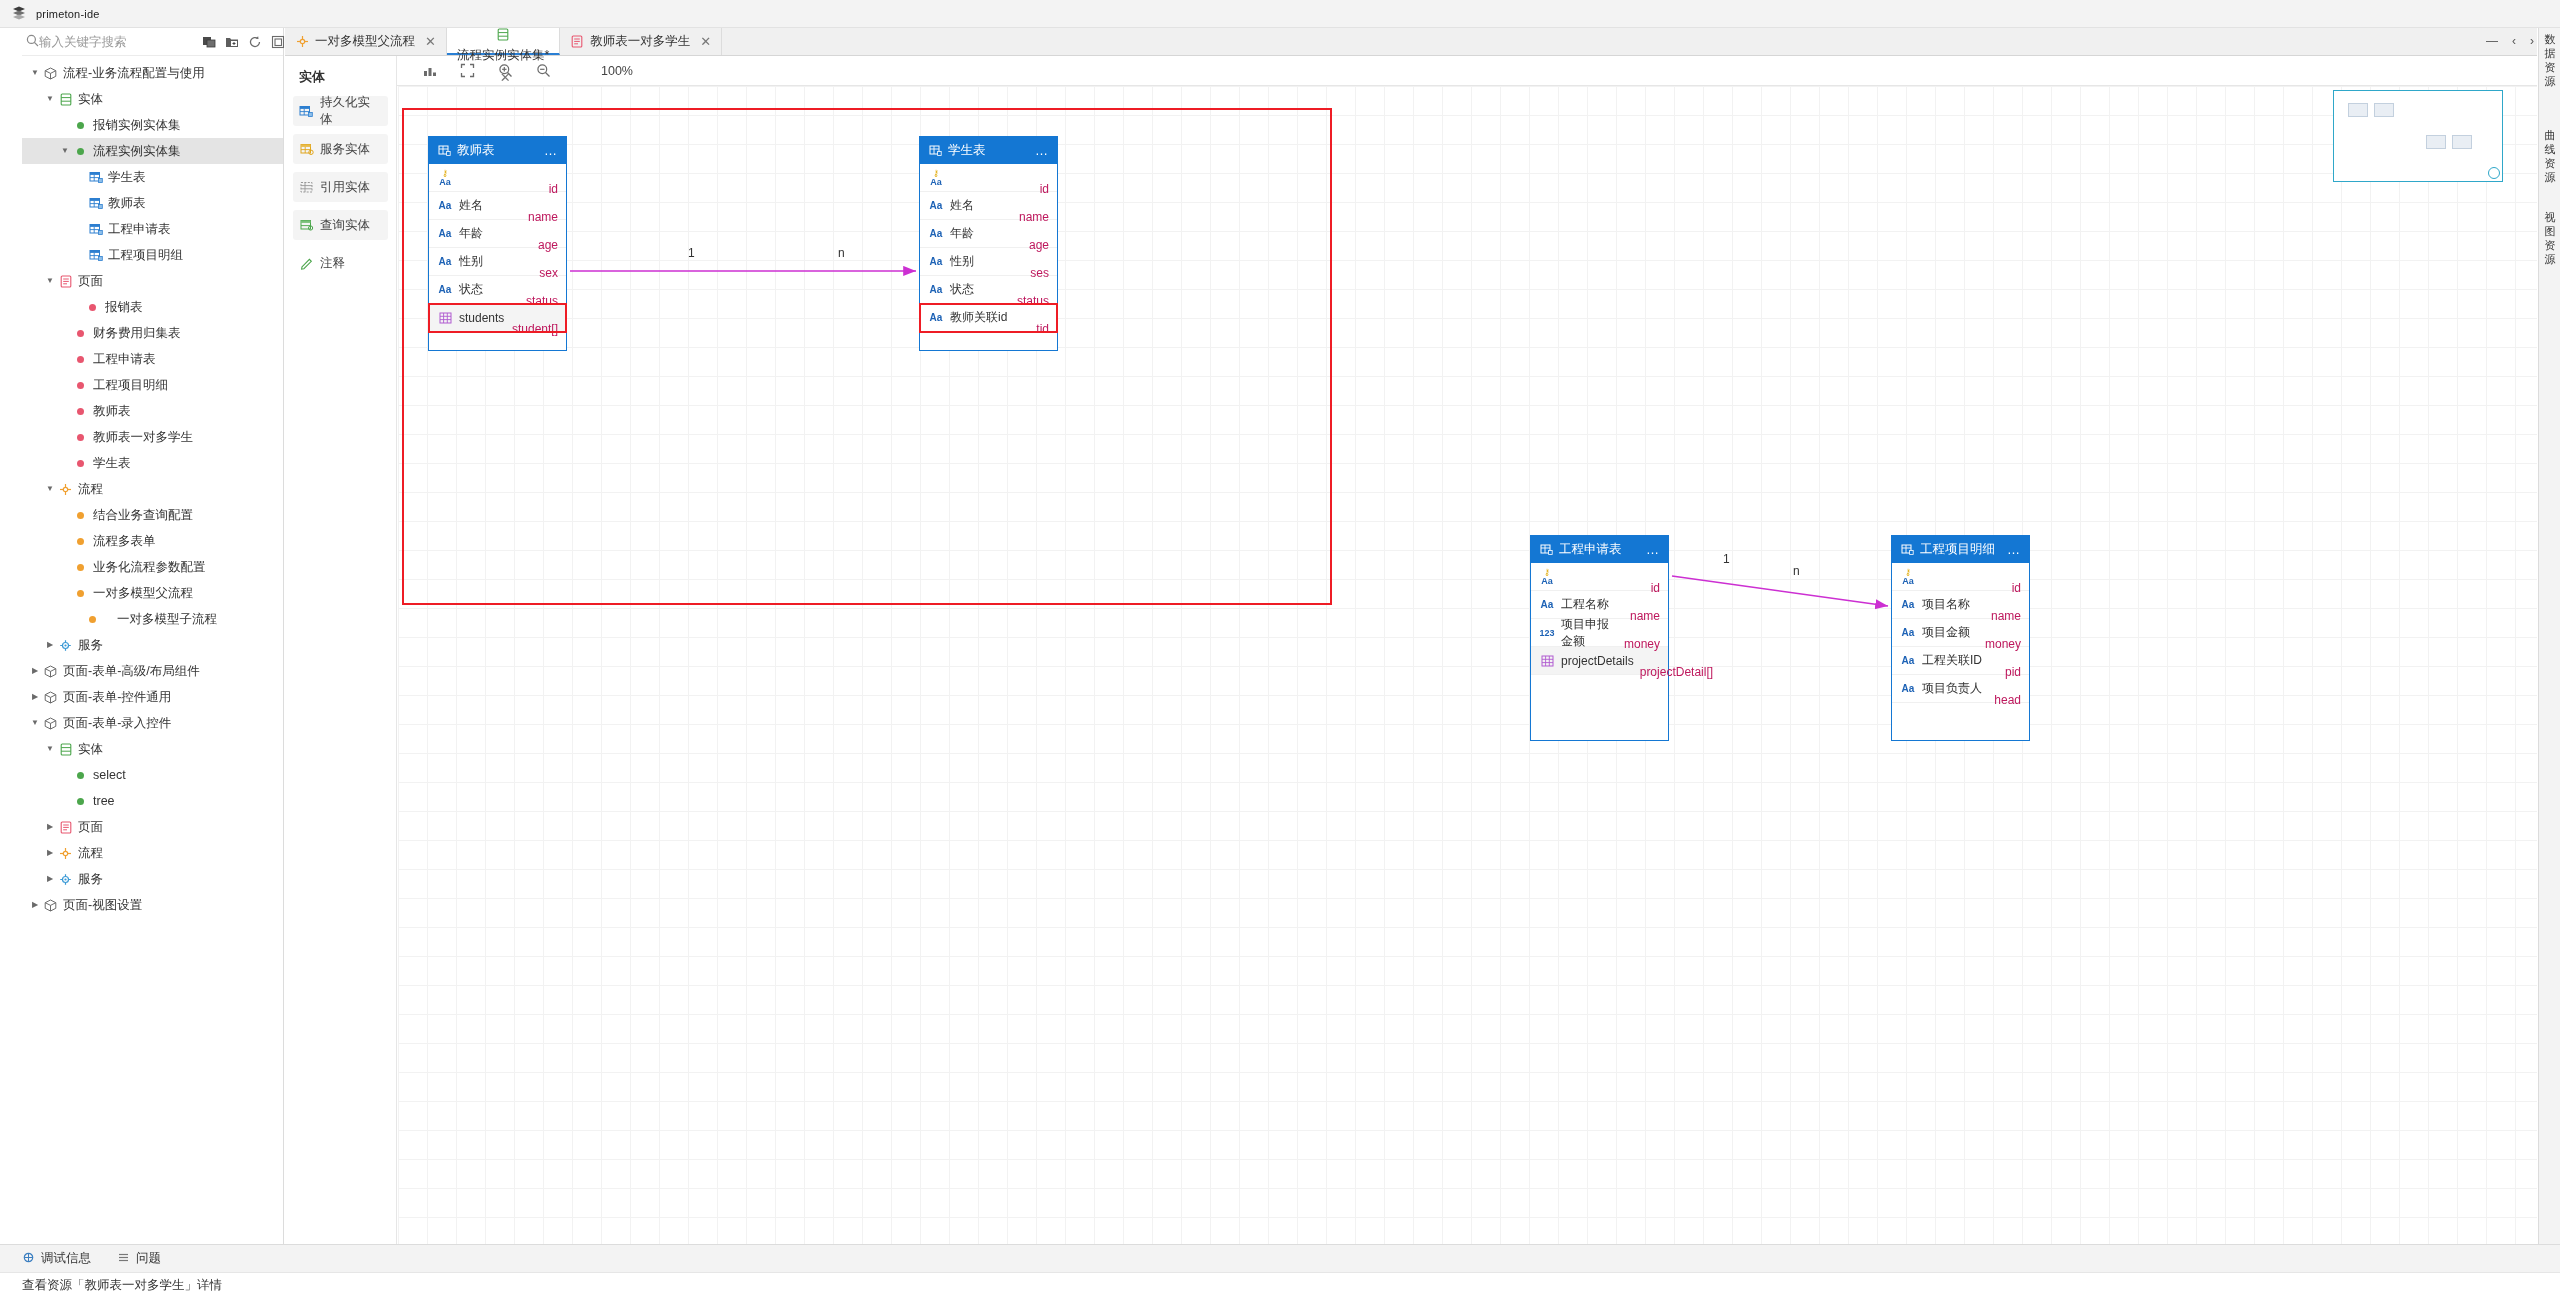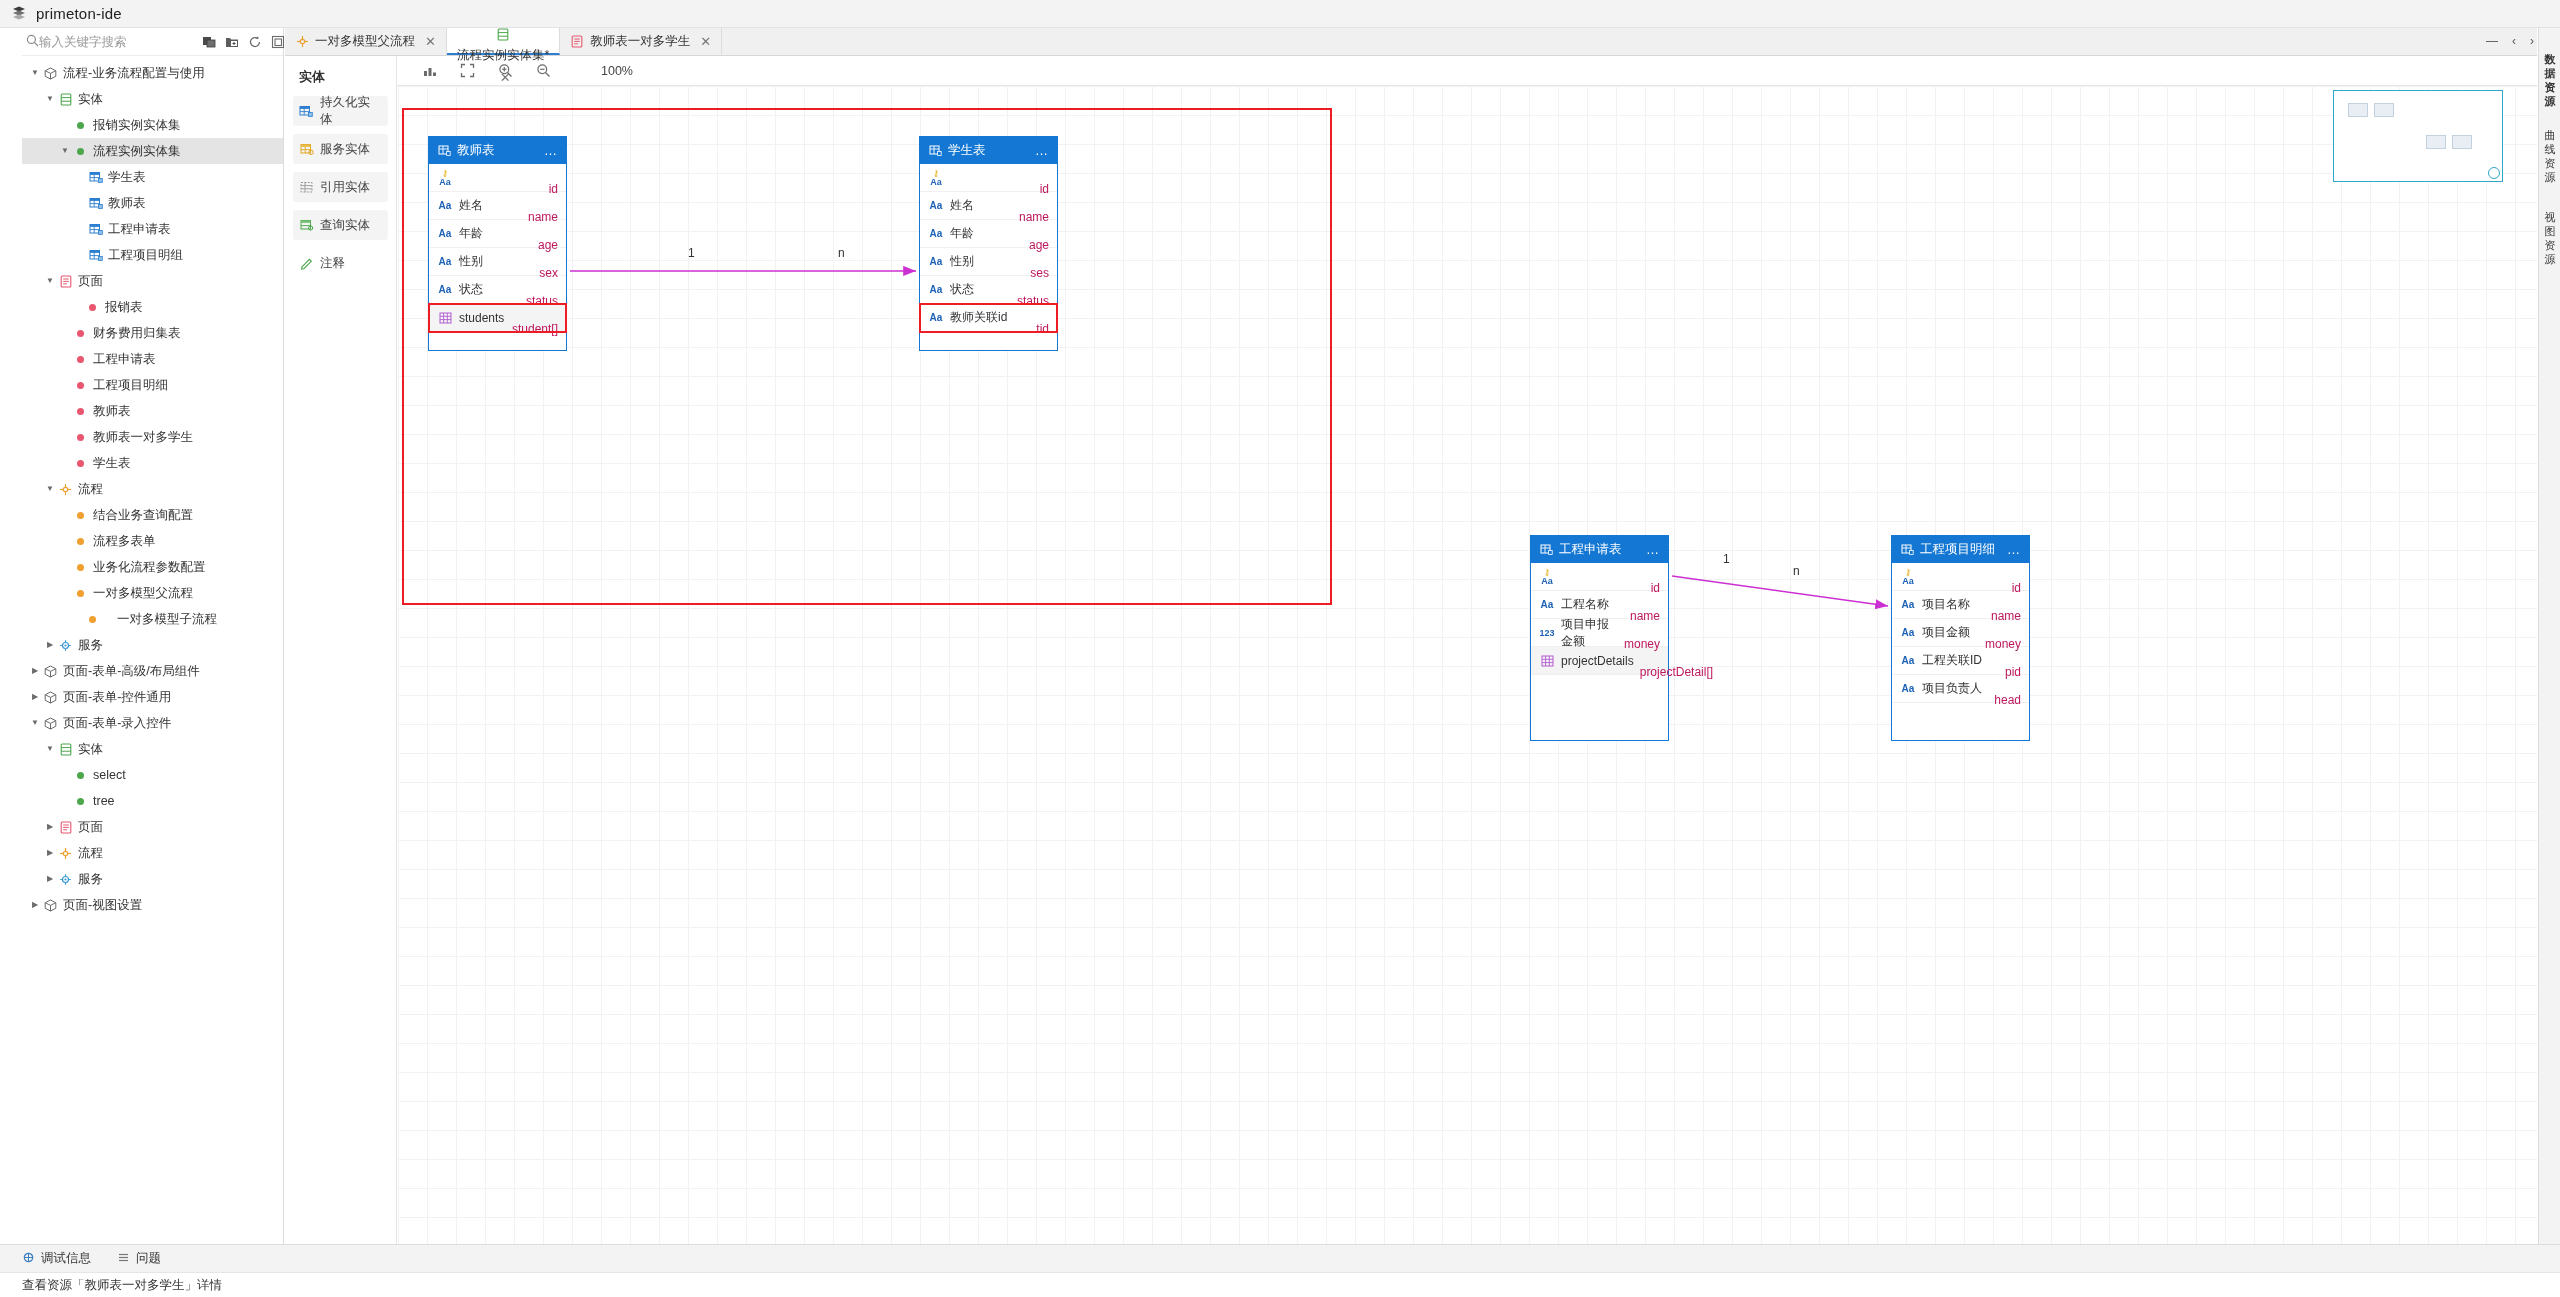--- a/index.html
+++ b/index.html
@@ -14,42 +14,42 @@
   .app { position: relative; width: 2560px; height: 1297px; }
 
   
   .titlebar {
     position: absolute; top: 0; left: 0; width: 2560px; height: 28px;
     background: #f3f3f3; border-bottom: 1px solid #e2e2e2;
     display: flex; align-items: center; padding-left: 10px;
   }
   .titlebar .logo { width: 18px; height: 18px; margin-right: 8px; position: relative; }
   .titlebar .logo svg { display: block; }
-  .titlebar .apptitle { font-size: 15px; color: #222; letter-spacing: .2px; }
+  .titlebar .apptitle { font-size: 11px; color: #222; letter-spacing: .2px; }
 
   
   .leftstrip {
     position: absolute; top: 28px; left: 0; width: 22px; height: 1241px;
     background: #e9e9e9; border-right: 1px solid #dcdcdc;
   }
   .leftstrip .vtext {
     position: absolute; top: 8px; left: 3px; width: 16px;
     font-size: 12px; color: #333; line-height: 15px; text-align: center;
   }
 
   
   .rightstrip {
     position: absolute; top: 28px; right: 0; width: 22px; height: 1241px;
     background: #f3f3f3; border-left: 1px solid #dcdcdc;
   }
   .rightstrip .vtext {
     position: absolute; left: 3px; width: 16px;
     font-size: 11px; color: #333; line-height: 14px; text-align: center;
   }
-  .rightstrip .g1 { top: 24px; font-weight: bold; }
+  .rightstrip .g1 { top: 4px; }
   .rightstrip .g2 { top: 100px; }
   .rightstrip .g3 { top: 182px; }
 
   
   .explorer {
     position: absolute; top: 28px; left: 22px; width: 262px; height: 1216px;
     background: #ffffff; border-right: 1px solid #dcdcdc;
   }
   .ex-search {
     height: 28px; display: flex; align-items: center;

